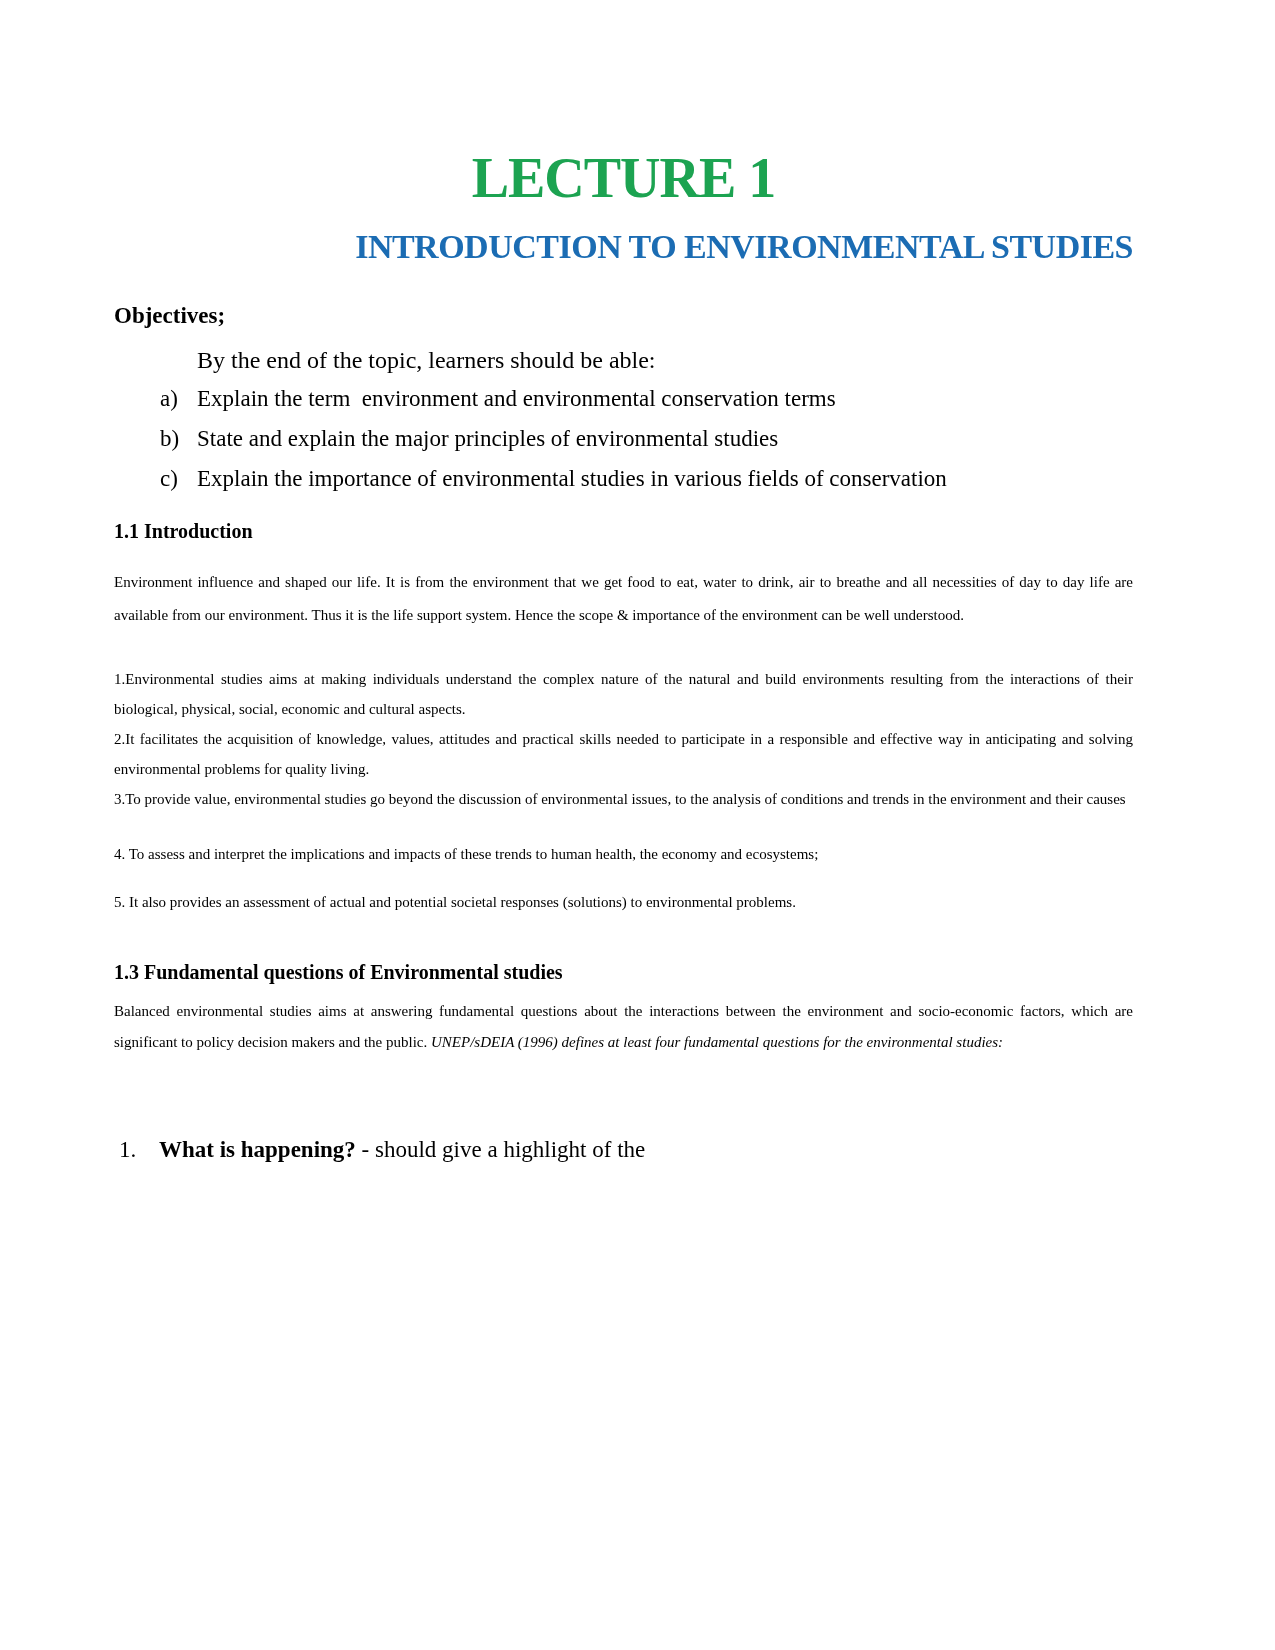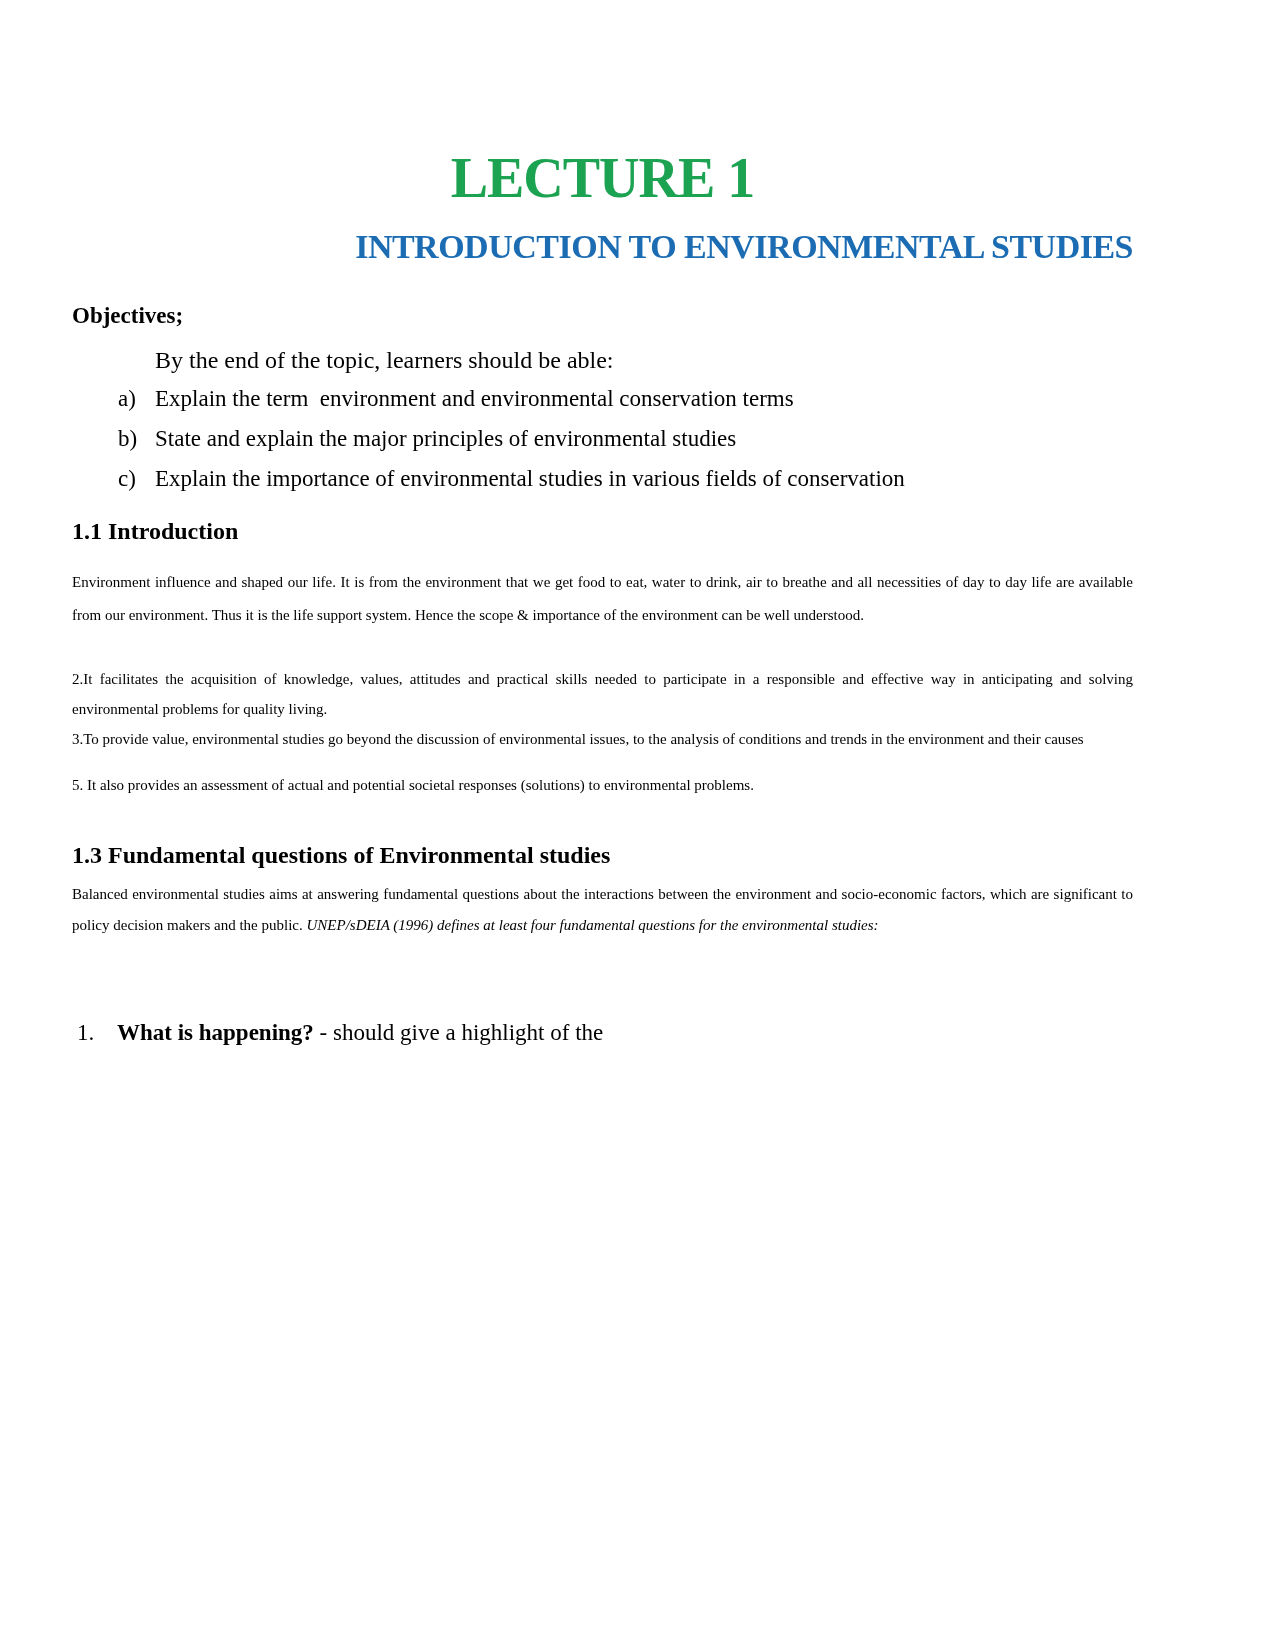--- a/index.html
+++ b/index.html
@@ -7,21 +7,21 @@
   body {
     width: 1275px;
     height: 1650px;
     font-family: "Liberation Serif", "DejaVu Serif", serif;
     color: #000000;
     overflow: hidden;
   }
   .page {
     width: 1275px;
     height: 1650px;
-    padding: 146px 142px 0 72px;
+    padding: 146px 142px 0 114px;
     background: #ffffff;
     overflow: hidden;
   }
   .title {
     font-size: 56px;
     line-height: 64px;
     font-weight: bold;
     text-align: center;
     color: var(--title-color, #1ca351);
     letter-spacing: -1px;
@@ -51,21 +51,21 @@
   .obj-item {
     display: flex;
     margin: 10px 0 0 46px;
     font-size: 23px;
     line-height: 30px;
   }
   .obj-item.first { margin-top: 9px; }
   .obj-marker { flex: 0 0 37px; }
   .obj-text { white-space: pre-wrap; }
   h3.sec {
-    font-size: 24px;
+    font-size: 20px;
     line-height: 30px;
     font-weight: bold;
   }
   .sec-11 { margin-top: 22px; }
   .sec-12 { margin-top: 21px; }
   .sec-13 { margin-top: 38px; }
   .para {
     font-size: 15px;
     text-align: justify;
     text-justify: inter-word;
@@ -110,24 +110,26 @@
     <span class="obj-marker">c)</span>
     <span class="obj-text">Explain the importance of environmental studies in various fields of conservation</span>
   </div>
 
   <h3 class="sec sec-11">1.1 Introduction</h3>
 
   <p class="para intro-para">Environment influence and shaped our life. It is from the environment that we get food to eat, water to drink, air to breathe and all necessities of day to day life are available from our environment. Thus it is the life support system. Hence the scope &amp; importance of the environment can be well understood.</p>
 
 
   <div class="points">
+    <p class="para">1.Environmental studies aims at making individuals understand the complex nature of the natural and build environments resulting from the interactions of their biological, physical, social, economic and cultural aspects.</p>
     <p class="para">2.It facilitates the acquisition of knowledge, values, attitudes and practical skills needed to participate in a responsible and effective way in anticipating and solving environmental problems for quality living.</p>
     <p class="para">3.To provide value, environmental studies go beyond the discussion of environmental issues, to the analysis of conditions and trends in the environment and their causes</p>
   </div>
 
+  <p class="para p4">4. To assess and interpret the implications and impacts of these trends to human health, the economy and ecosystems;</p>
 
   <p class="para p5">5. It also provides an assessment of actual and potential societal responses (solutions) to environmental problems.</p>
 
   <h3 class="sec sec-13">1.3 Fundamental questions of Environmental studies</h3>
 
   <p class="para para-13"><span>Balanced environmental studies aims at answering fundamental questions about the interactions between the environment and socio-economic factors, which are significant to policy decision makers and the public. </span><i>UNEP/sDEIA (1996) defines at least four fundamental questions for the environmental studies:</i></p>
 
   <div class="q-item">
     <span class="q-marker">1.</span>
     <span class="q-text"><b>What is happening?</b><span> - should give a highlight of the</span></span>

